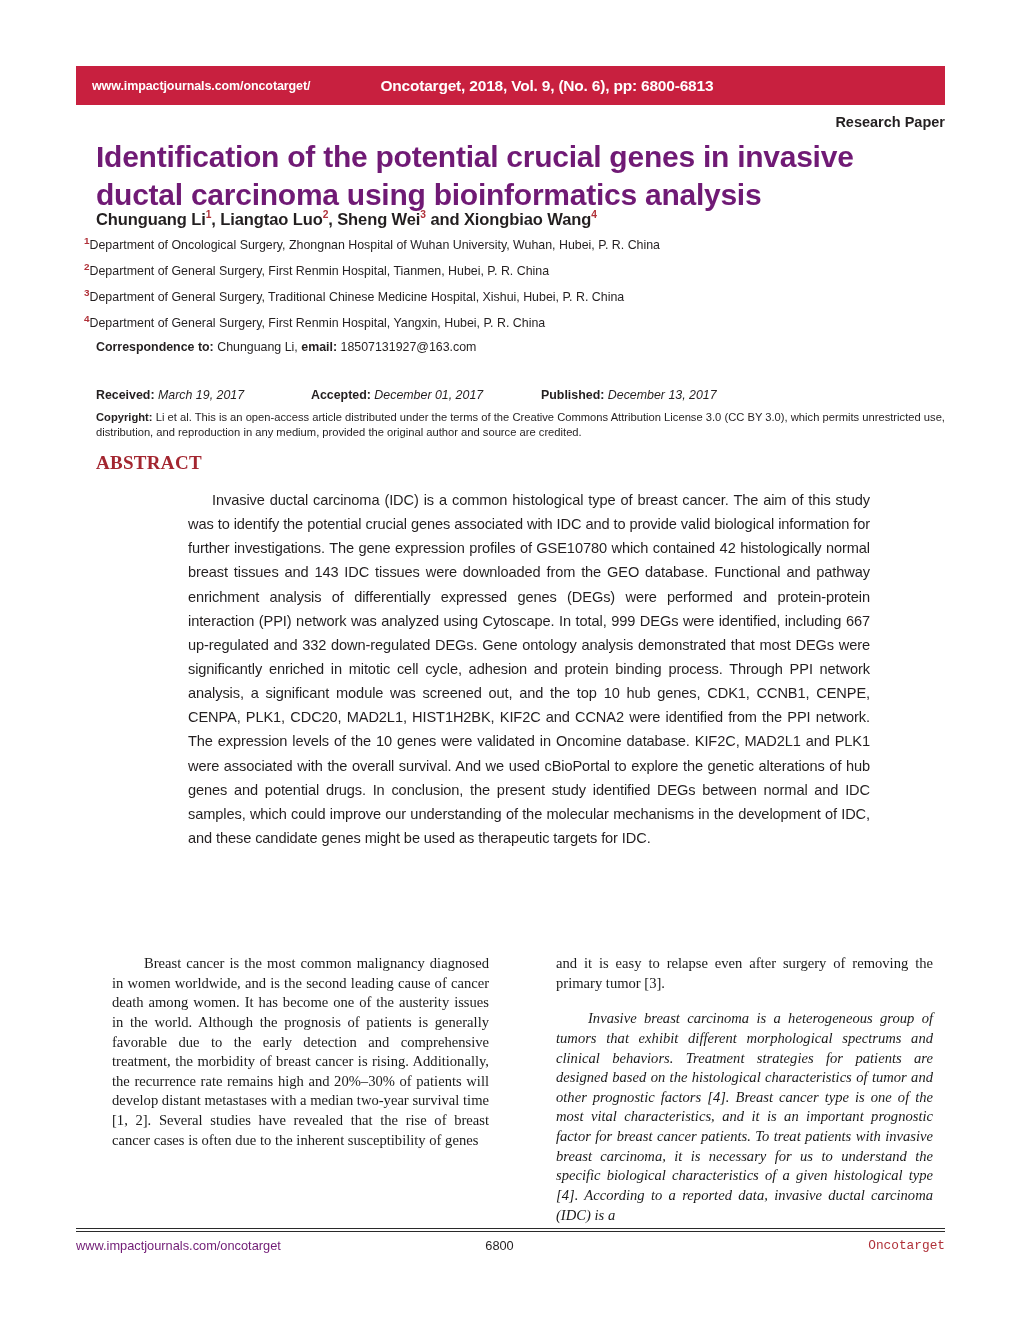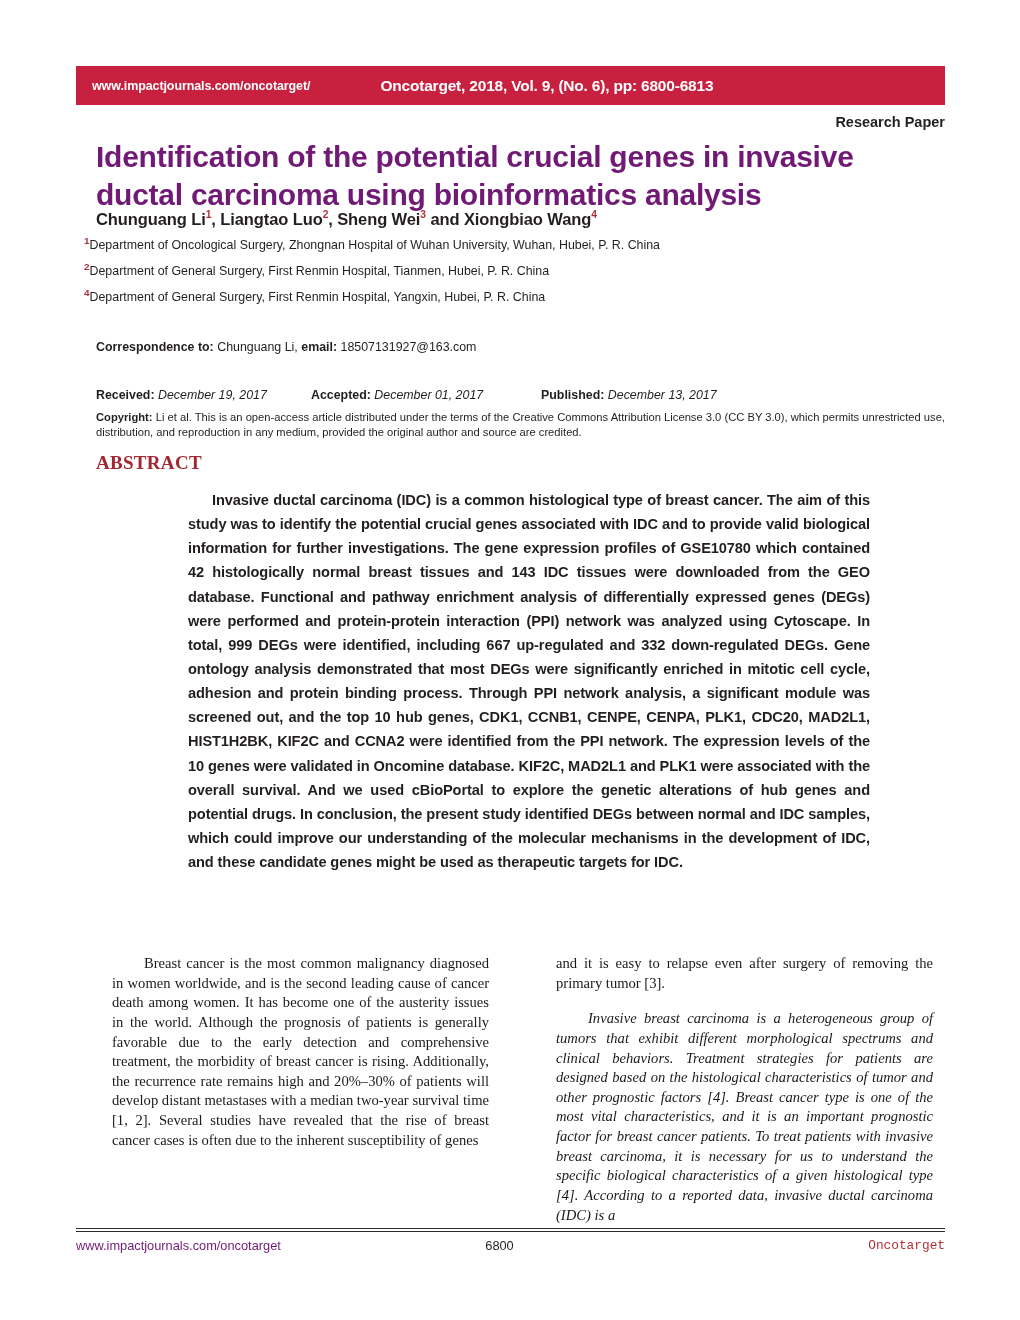--- a/index.html
+++ b/index.html
@@ -132,21 +132,21 @@
     font-weight: bold;
     color: #a32630;
     letter-spacing: 0.3px;
   }
   .abstract-body {
     position: absolute;
     left: 188px;
     top: 488px;
     width: 682px;
     font-size: 14.6px;
-    font-weight: bold;
+    font-weight: normal;
     line-height: 1.655;
     text-align: justify;
     text-indent: 24px;
     color: #231f20;
     letter-spacing: -0.1px;
   }
 
   
   .col {
     position: absolute;
@@ -232,34 +232,35 @@
 
   <div class="paper-type">Research Paper</div>
 
   <div class="title">Identification of the potential crucial genes in invasive ductal carcinoma using bioinformatics analysis</div>
 
   <div class="authors">Chunguang Li<sup>1</sup>, Liangtao Luo<sup>2</sup>, Sheng Wei<sup>3</sup> and Xiongbiao Wang<sup>4</sup></div>
 
   <div class="affils">
     <div class="affil"><sup>1</sup><span>Department of Oncological Surgery, Zhongnan Hospital of Wuhan University, Wuhan, Hubei, P. R. China</span></div>
     <div class="affil"><sup>2</sup><span>Department of General Surgery, First Renmin Hospital, Tianmen, Hubei, P. R. China</span></div>
+    <div class="affil"><sup>3</sup><span>Department of General Surgery, Traditional Chinese Medicine Hospital, Xishui, Hubei, P. R. China</span></div>
     <div class="affil"><sup>4</sup><span>Department of General Surgery, First Renmin Hospital, Yangxin, Hubei, P. R. China</span></div>
   </div>
 
   <div class="meta m-corr">
     <b>Correspondence to:</b>
     <span>Chunguang Li,</span>
     <b>email:</b>
     <span>18507131927@163.com</span>
   </div>
 
 
   <div class="meta m-dates">
     <span class="dates-row">
-      <span><b>Received:</b> <i>December 19, 2017</i></span>
+      <span><b>Received:</b> <i>March 19, 2017</i></span>
       <span><b>Accepted:</b> <i>December 01, 2017</i></span>
       <span><b>Published:</b> <i>December 13, 2017</i></span>
     </span>
   </div>
 
   <div class="meta m-copy">
     <b>Copyright:</b>
     <span>Li et al. This is an open-access article distributed under the terms of the Creative Commons Attribution License 3.0 (CC BY 3.0), which permits unrestricted use, distribution, and reproduction in any medium, provided the original author and source are credited.</span>
   </div>
 

